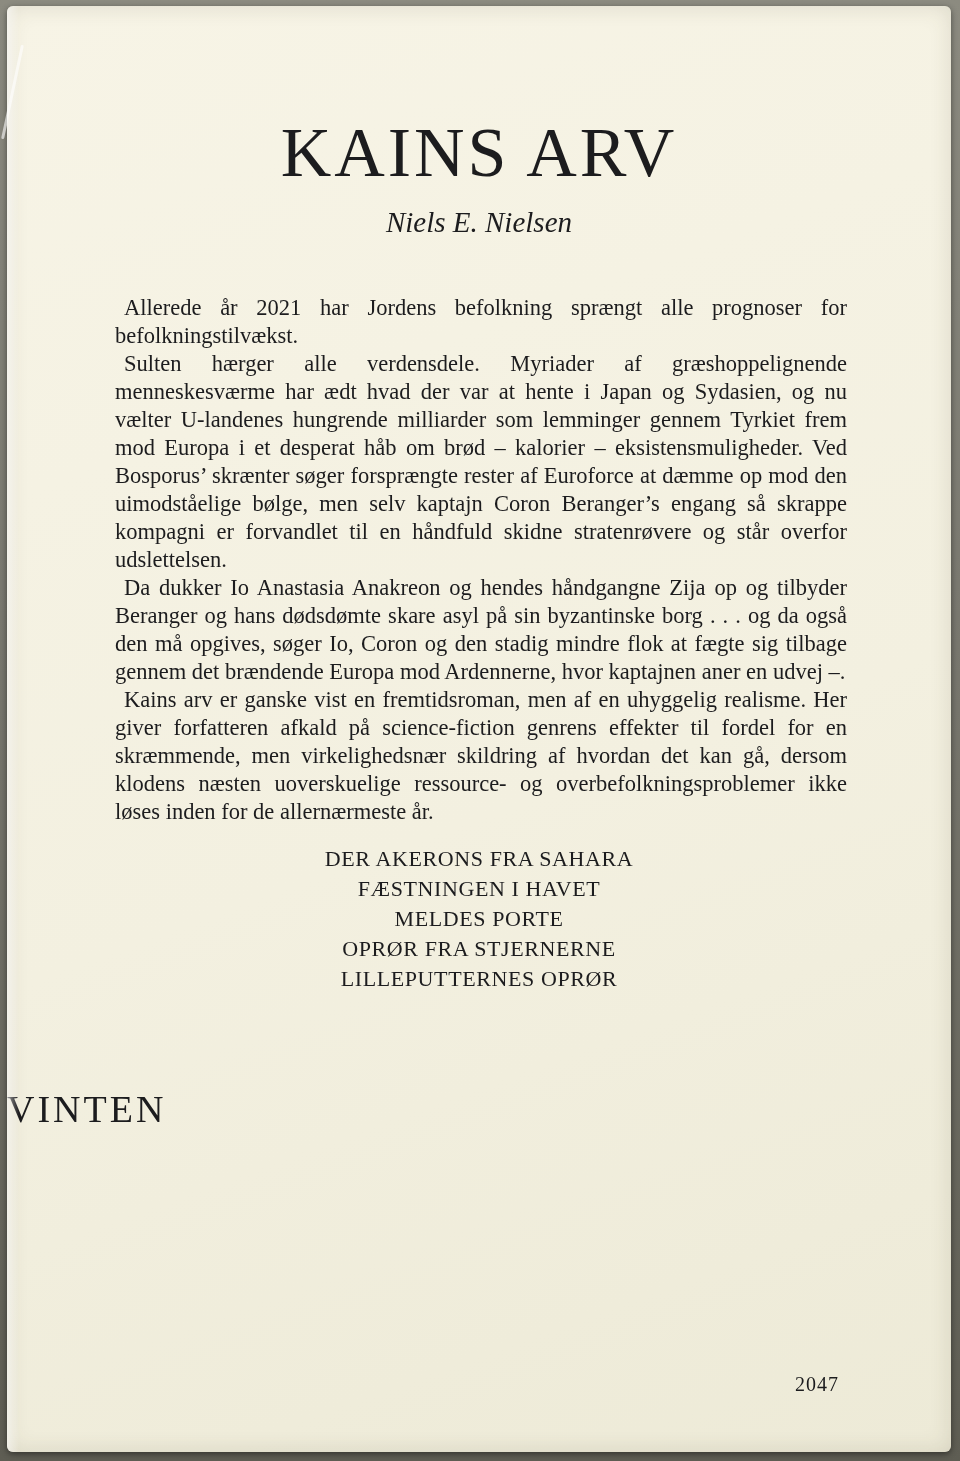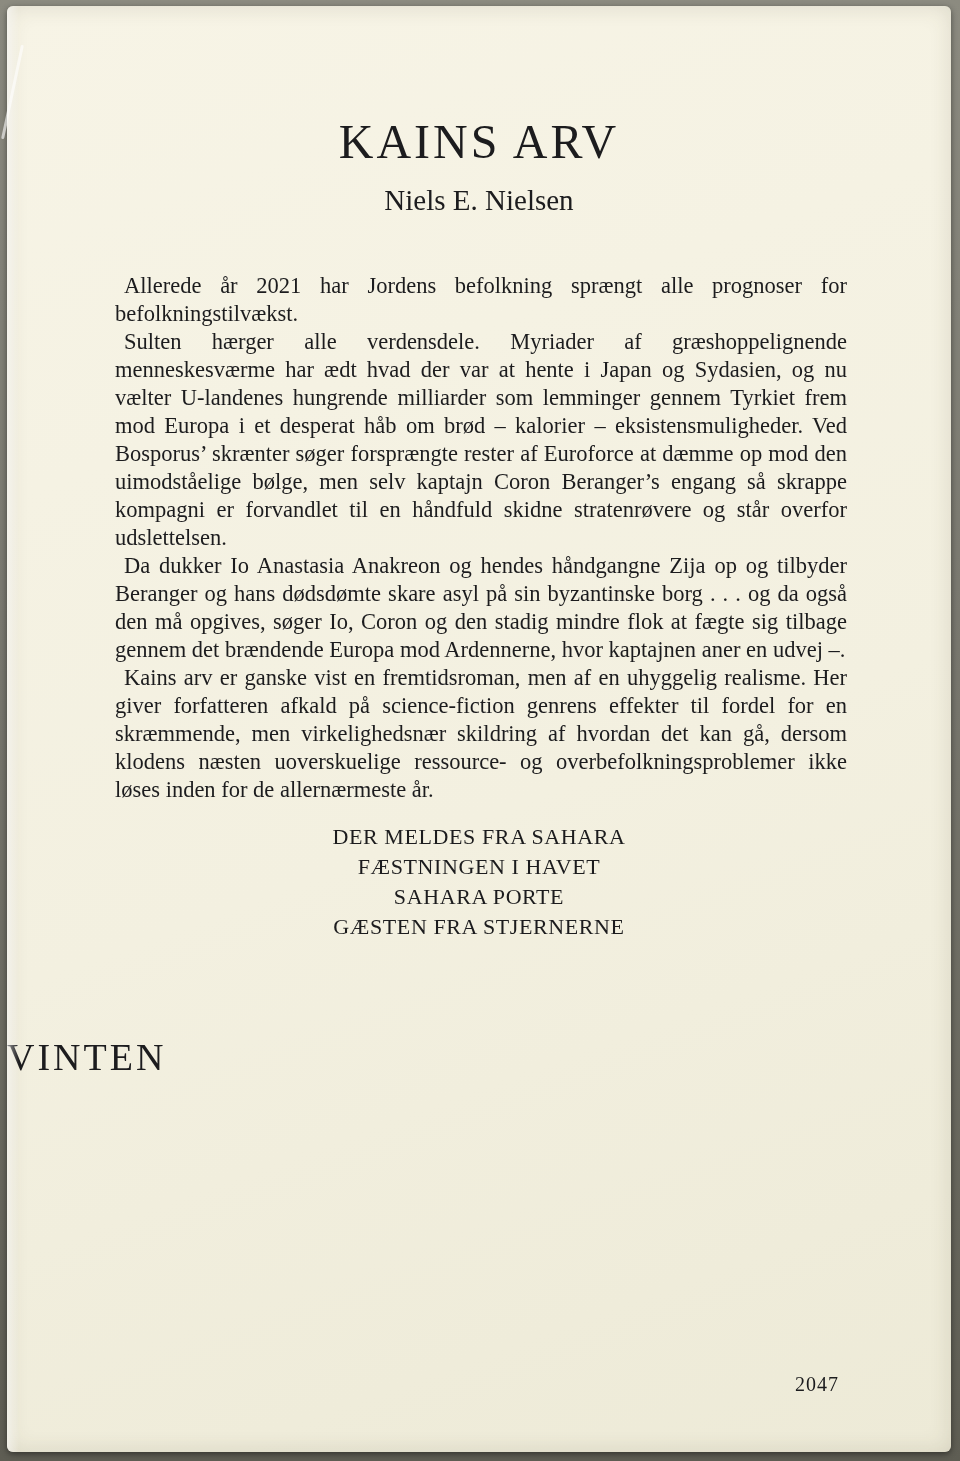--- a/index.html
+++ b/index.html
@@ -44,28 +44,29 @@
     top: 38px;
     width: 3px;
     height: 96px;
     background: rgba(255,255,255,0.6);
     transform: rotate(12deg);
     border-radius: 2px;
   }
   .title {
     margin: 112px 0 16px 0;
     text-align: center;
-    font-size: 48px;
+    font-size: 70px;
     font-weight: normal;
     letter-spacing: 3px;
     line-height: 1;
   }
   .author {
     margin-top: 15px;
     text-align: center;
+    font-style: italic;
     font-size: 29px;
     line-height: 36px;
   }
   .blurb {
     width: 732px;
     margin: 54px 0 0 108px;
     font-size: 22.5px;
     line-height: 28px;
     text-align: justify;
   }
@@ -114,23 +115,24 @@
 
     <div class="blurb">
       <p>Allerede år 2021 har Jordens befolkning sprængt alle prognoser for befolkningstilvækst.</p>
       <p>Sulten hærger alle verdensdele. Myriader af græshoppelignende menneskesværme har ædt hvad der var at hente i Japan og Sydasien, og nu vælter U-landenes hungrende milliarder som lemminger gennem Tyrkiet frem mod Europa i et desperat håb om brød – kalorier – eksistensmuligheder. Ved Bosporus’ skrænter søger forsprængte rester af Euroforce at dæmme op mod den uimodståelige bølge, men selv kaptajn Coron Beranger’s engang så skrappe kompagni er forvandlet til en håndfuld skidne stratenrøvere og står overfor udslettelsen.</p>
       <p>Da dukker Io Anastasia Anakreon og hendes håndgangne Zija op og tilbyder Beranger og hans dødsdømte skare asyl på sin byzantinske borg . . . og da også den må opgives, søger Io, Coron og den stadig mindre flok at fægte sig tilbage gennem det brændende Europa mod Ardennerne, hvor kaptajnen aner en udvej –.</p>
       <p>Kains arv er ganske vist en fremtidsroman, men af en uhyggelig realisme. Her giver forfatteren afkald på science-fiction genrens effekter til fordel for en skræmmende, men virkelighedsnær skildring af hvordan det kan gå, dersom klodens næsten uoverskuelige ressource- og overbefolkningsproblemer ikke løses inden for de allernærmeste år.</p>
     </div>
 
 
     <div class="book-list">
-      <div>DER MELDES FRA SAHARA</div>
+      <div>DER AKERONS FRA SAHARA</div>
       <div>FÆSTNINGEN I HAVET</div>
-      <div>SAHARA PORTE</div>
-      <div>GÆSTEN FRA STJERNERNE</div>
+      <div>MELDES PORTE</div>
+      <div>OPRØR FRA STJERNERNE</div>
+      <div>LILLEPUTTERNES OPRØR</div>
     </div>
 
     <div class="publisher">VINTEN</div>
 
     <div class="print-code">2047</div>
   </div>
 </div>
 
 </body></html>

